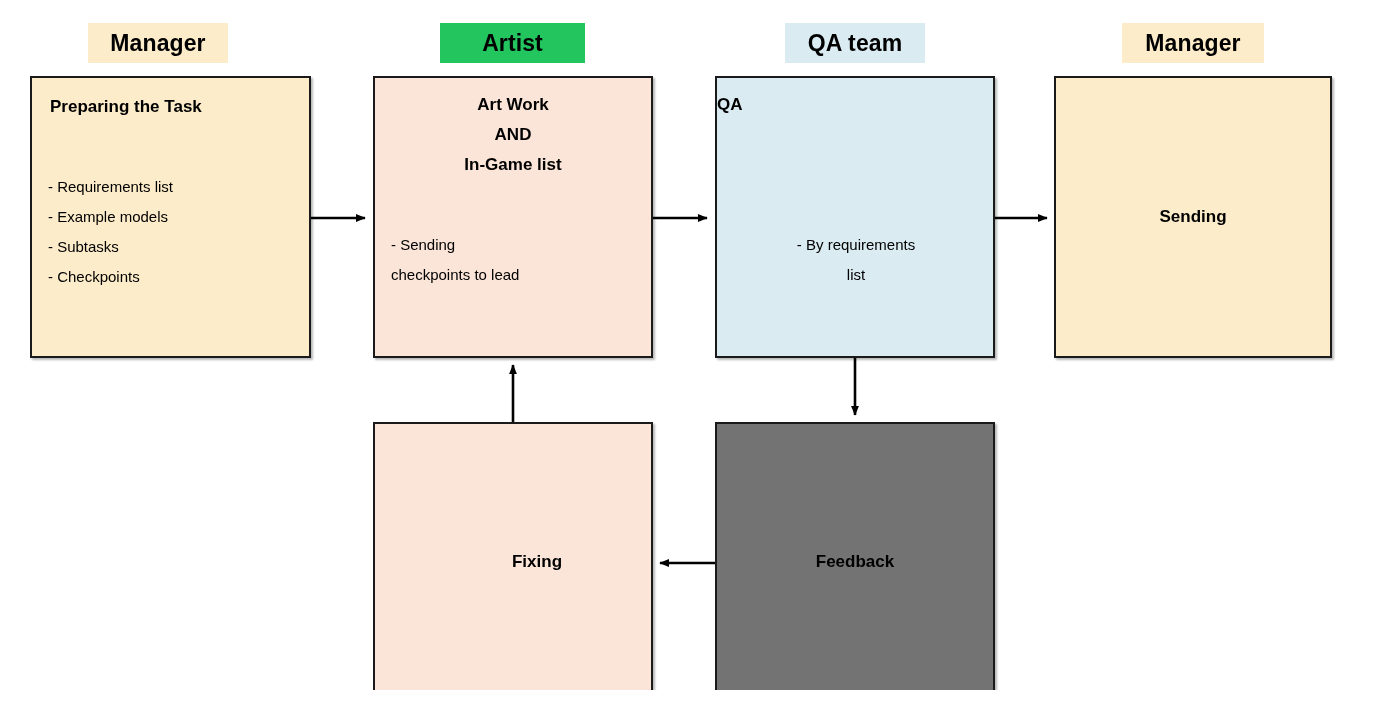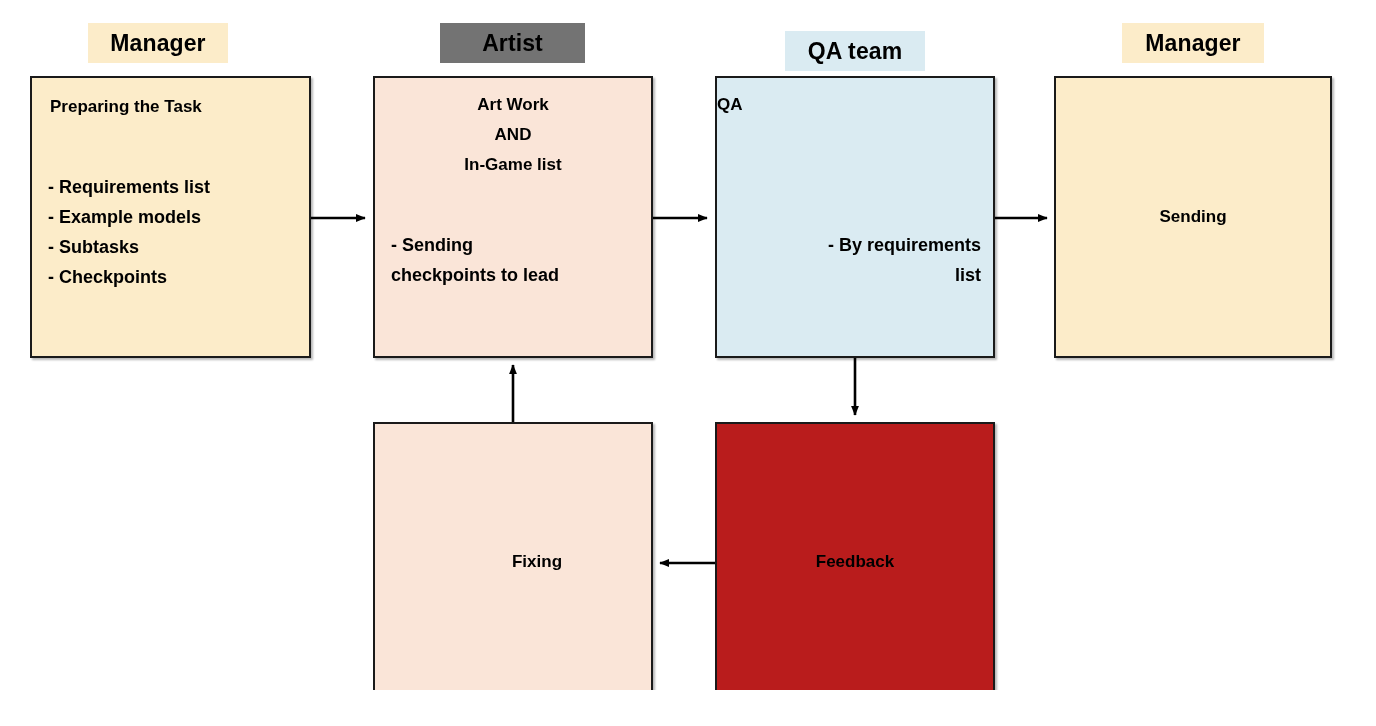--- a/index.html
+++ b/index.html
@@ -41,23 +41,23 @@
     box-sizing: border-box;
     box-shadow: 2px 2px 2px rgba(0,0,0,0.28);
   }
   .node .title {
     font-size: 17px;
     font-weight: bold;
     line-height: 30px;
     white-space: pre-line;
   }
   .node .body {
-    font-size: 18px;
+    font-size: 15px;
     line-height: 30px;
-    font-weight: bold;
+    font-weight: normal;
     white-space: pre-line;
   }
 
   
   .node-prepare .title {
     position: absolute;
     left: 18px;
     top: 14px;
     text-align: left;
   }
@@ -90,21 +90,21 @@
     left: 0;
     right: 0;
     top: 12px;
     text-align: left;
   }
   .node-qa .body {
     position: absolute;
     left: 14px;
     right: 12px;
     top: 152px;
-    text-align: right;
+    text-align: center;
   }
 
   
   .node-center {
     display: flex;
     align-items: center;
     justify-content: center;
   }
   .node-center .title {
     text-align: center;
@@ -121,24 +121,24 @@
   }
 </style>
 </head>
 <body>
 
 <div id="canvas">
 
   <div class="lane-label" style="left:88px; top:23px; width:140px; background:#FCECC9;">
     <span>Manager</span>
   </div>
-  <div class="lane-label" style="left:440px; top:23px; width:145px; background:#737373;">
+  <div class="lane-label" style="left:440px; top:23px; width:145px; background:#22c55e;">
     <span>Artist</span>
   </div>
-  <div class="lane-label" style="left:785px; top:23px; width:140px; background:#DAEBF2;margin-top:8px;">
+  <div class="lane-label" style="left:785px; top:23px; width:140px; background:#DAEBF2;">
     <span>QA team</span>
   </div>
   <div class="lane-label" style="left:1122px; top:23px; width:142px; background:#FCECC9;">
     <span>Manager</span>
   </div>
 
   <div class="node node-prepare" style="left:30px; top:76px; width:281px; height:282px; background:#FCECC9;">
     <div class="title">Preparing the Task</div>
     <div class="body">- Requirements list
 - Example models
@@ -161,21 +161,21 @@
   </div>
 
   <div class="node node-center" style="left:1054px; top:76px; width:278px; height:282px; background:#FCECC9;">
     <div class="title">Sending</div>
   </div>
 
   <div class="node node-center" style="left:373px; top:422px; width:280px; height:280px; background:#FAE5D8;padding-left:48px;">
     <div class="title">Fixing</div>
   </div>
 
-  <div class="node node-center" style="left:715px; top:422px; width:280px; height:280px; background:#b91c1c;">
+  <div class="node node-center" style="left:715px; top:422px; width:280px; height:280px; background:#737373;">
     <div class="title">Feedback</div>
   </div>
 
   <svg id="connectors" viewBox="0 0 1376 726" width="1376" height="726" xmlns="http://www.w3.org/2000/svg">
     <defs>
       <marker id="ah-right" markerWidth="10" markerHeight="10" refX="9.2" refY="4" orient="0" markerUnits="userSpaceOnUse">
         <path d="M0,0 L10,4 L0,8 z" fill="#000000"></path>
       </marker>
       <marker id="ah-left" markerWidth="10" markerHeight="10" refX="9.2" refY="4" orient="180" markerUnits="userSpaceOnUse">
         <path d="M0,0 L10,4 L0,8 z" fill="#000000"></path>

